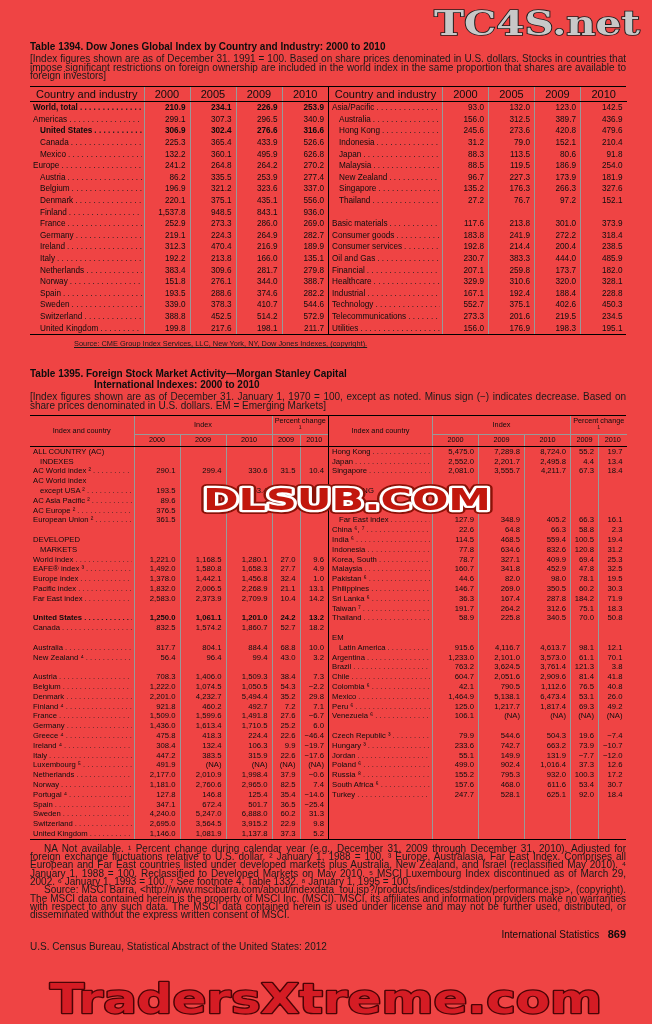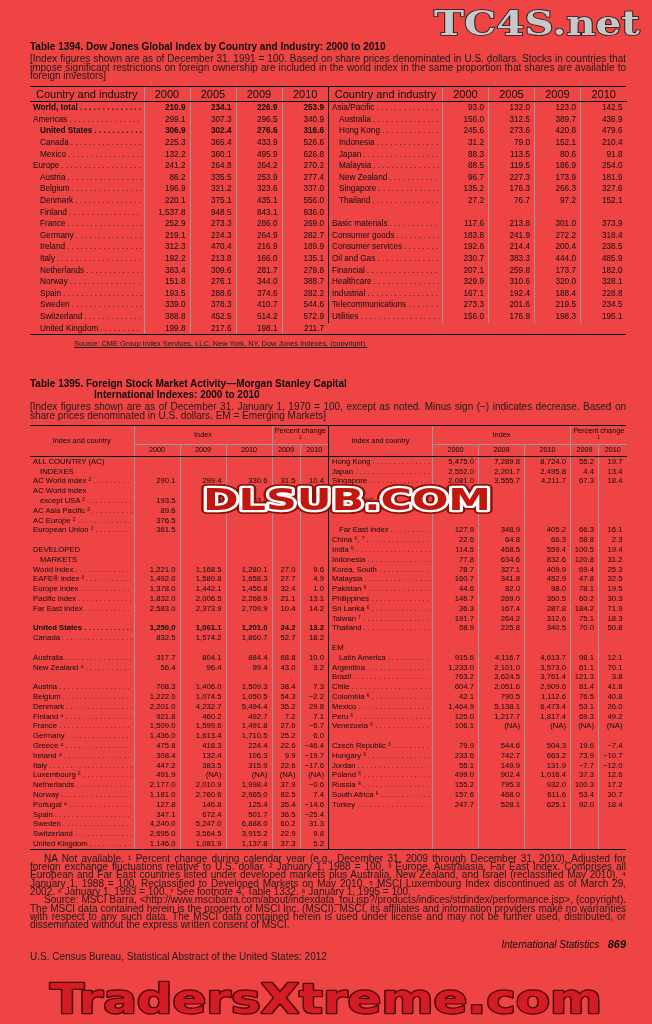--- a/index.html
+++ b/index.html
@@ -54,29 +54,29 @@
   td.val { text-align: right; padding-right: 4px; border-left: 1px solid #999; white-space: nowrap; }
   td.lab { overflow: hidden; }
   td.lab .fx { display: flex; align-items: baseline; overflow: hidden; padding: 0 2px 0 3px; }
   td.lab.ind .fx { padding-left: 10px; }
   .lt { flex: 0 0 auto; white-space: nowrap; }
   .dots { flex: 1 1 auto; min-width: 0; overflow: hidden; white-space: nowrap; color: #222; padding-left: 2px; }
   .dots::before { content: ". . . . . . . . . . . . . . . . . . . . . . . . . . . . . . . . . . . . ."; }
   .b { font-weight: bold; }
 
   .t-source { font-size: 7.4px; margin: 4px 0 0 44px; color: #1a1a1a; text-decoration: underline; }
-  .gap1395 { margin-top: 30px; }
+  .gap1395 { margin-top: 20px; }
 
   .fn-block {
     font-size: 10px; line-height: 8.3px; text-align: justify;
     color: #1a1a1a; margin-top: 5px;
   }
   .fn-block p { margin: 0; text-indent: 14px; }
 
-  .footer-right { text-align: right; margin-top: 9px; font-size: 10px; font-style: italic; }
+  .footer-right { text-align: right; margin-top: 9px; font-size: 10px; }
   .footer-right .pgnum { font-weight: bold; font-size: 11px; }
   .footer-left { font-size: 10px; margin-top: 1px; color: #1a1a1a; }
 
   .wm { position: absolute; pointer-events: none; }
   .wm svg { display: block; }
   .wm-top { top: 2px; right: 6px; }
   .wm-mid { top: 482px; left: 196px; }
   .wm-bot { top: 974px; left: 38px; }
 </style>
 </head>
@@ -572,20 +572,32 @@
                 <td class="lab">
                   <div class="fx">
                     <span class="lt">Industrial</span>
                     <span class="dots"></span>
                   </div>
                 </td>
                 <td class="val">167.1</td>
                 <td class="val">192.4</td>
                 <td class="val">188.4</td>
                 <td class="val">228.8</td>
+              </tr>
+              <tr>
+                <td class="lab">
+                  <div class="fx">
+                    <span class="lt">Technology</span>
+                    <span class="dots"></span>
+                  </div>
+                </td>
+                <td class="val">552.7</td>
+                <td class="val">375.1</td>
+                <td class="val">402.6</td>
+                <td class="val">450.3</td>
               </tr>
               <tr>
                 <td class="lab">
                   <div class="fx">
                     <span class="lt">Telecommunications</span>
                     <span class="dots"></span>
                   </div>
                 </td>
                 <td class="val">273.3</td>
                 <td class="val">201.6</td>

